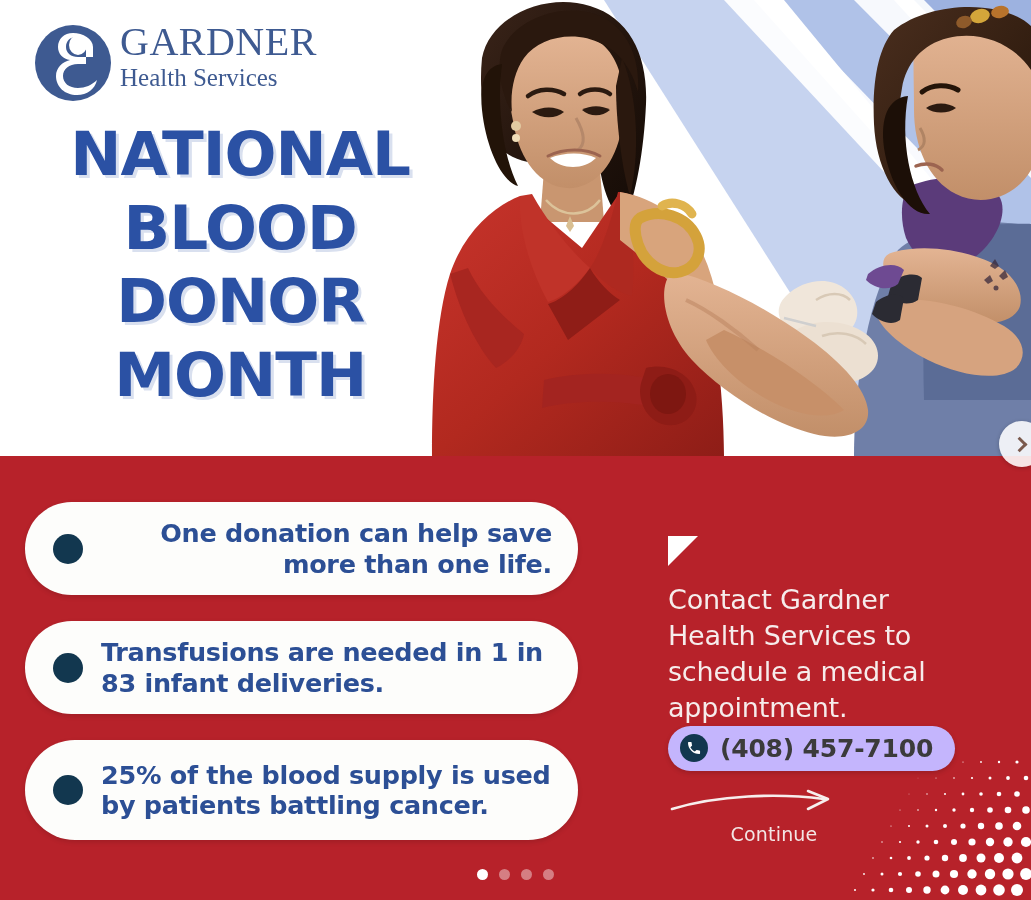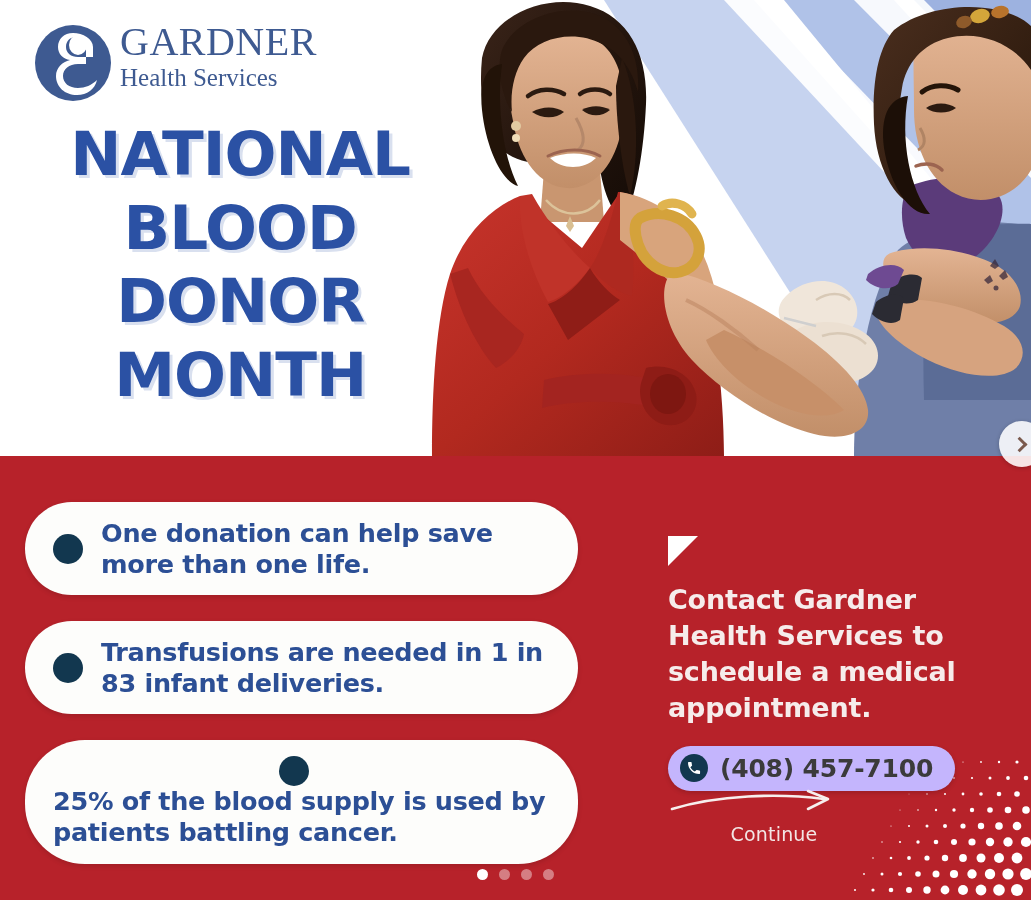--- a/index.html
+++ b/index.html
@@ -141,58 +141,56 @@
   .fact-card {
     position: relative;
     background: #fdfdfb;
     border-radius: 60px;
     display: flex;
     align-items: center;
     padding: 16px 26px 16px 28px;
     margin-bottom: 26px;
     box-shadow: 0 2px 5px rgba(0,0,0,0.13);
   }
-  .fact-card:last-child { margin-bottom: 8px; flex-direction: column; }
+  .fact-card:last-child { margin-bottom: 8px; }
   .fact-bullet {
     flex: 0 0 auto;
     width: 30px; height: 30px;
     border-radius: 50%;
     background: #12374F;
     margin-right: 18px;
   }
   .fact-text {
     font-family: "DejaVu Sans", sans-serif;
     font-weight: bold;
     font-size: 25.5px;
     line-height: 1.2;
     color: #2C4F95;
     letter-spacing: -0.3px;
   }
-  .card-a { min-height: 92px; }
+  .card-a { min-height: 92px; text-align: right; }
   .card-b { min-height: 92px; }
   .card-c { min-height: 100px; }
 
   
   .right-col {
     position: absolute;
     left: 668px; top: 80px;
     width: 300px;
   }
   .quote-tri {
     width: 30px; height: 30px;
     margin-bottom: 12px;
   }
   .contact-text {
     font-family: "DejaVu Sans", sans-serif;
     font-size: 27px;
     line-height: 1.33;
     color: #f6eceb;
     letter-spacing: -0.2px;
-    margin-bottom: 20px;
-    font-weight: bold;
   }
   .phone-pill {
     display: inline-flex;
     align-items: flex-start;
     background: #c4b5fd;
     border-radius: 40px;
     padding: 8px 22px 8px 12px;
     box-shadow: 0 2px 5px rgba(0,0,0,0.16);
   }
   .phone-icon {

